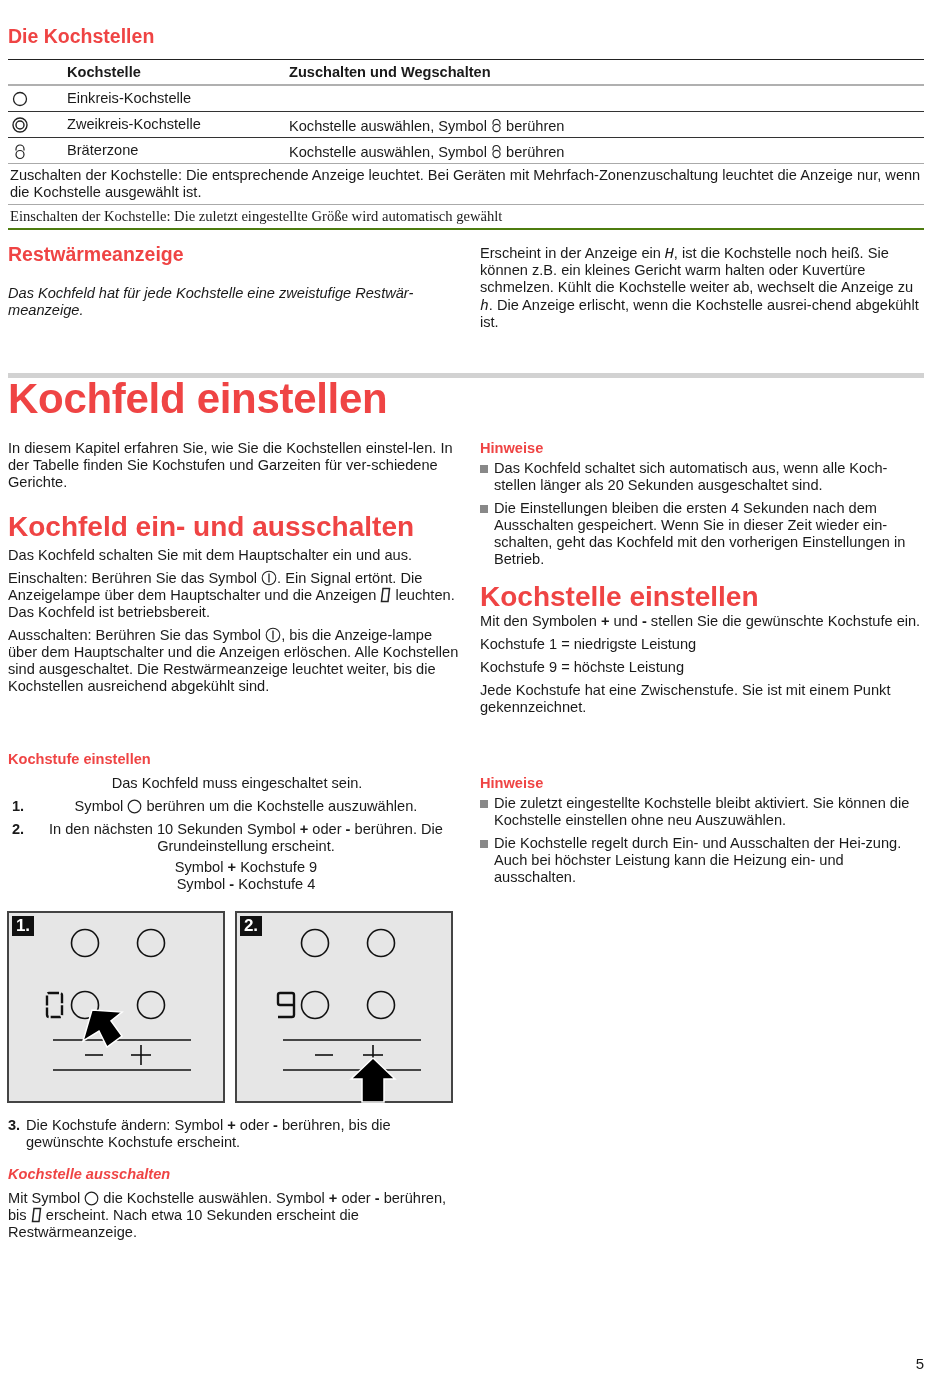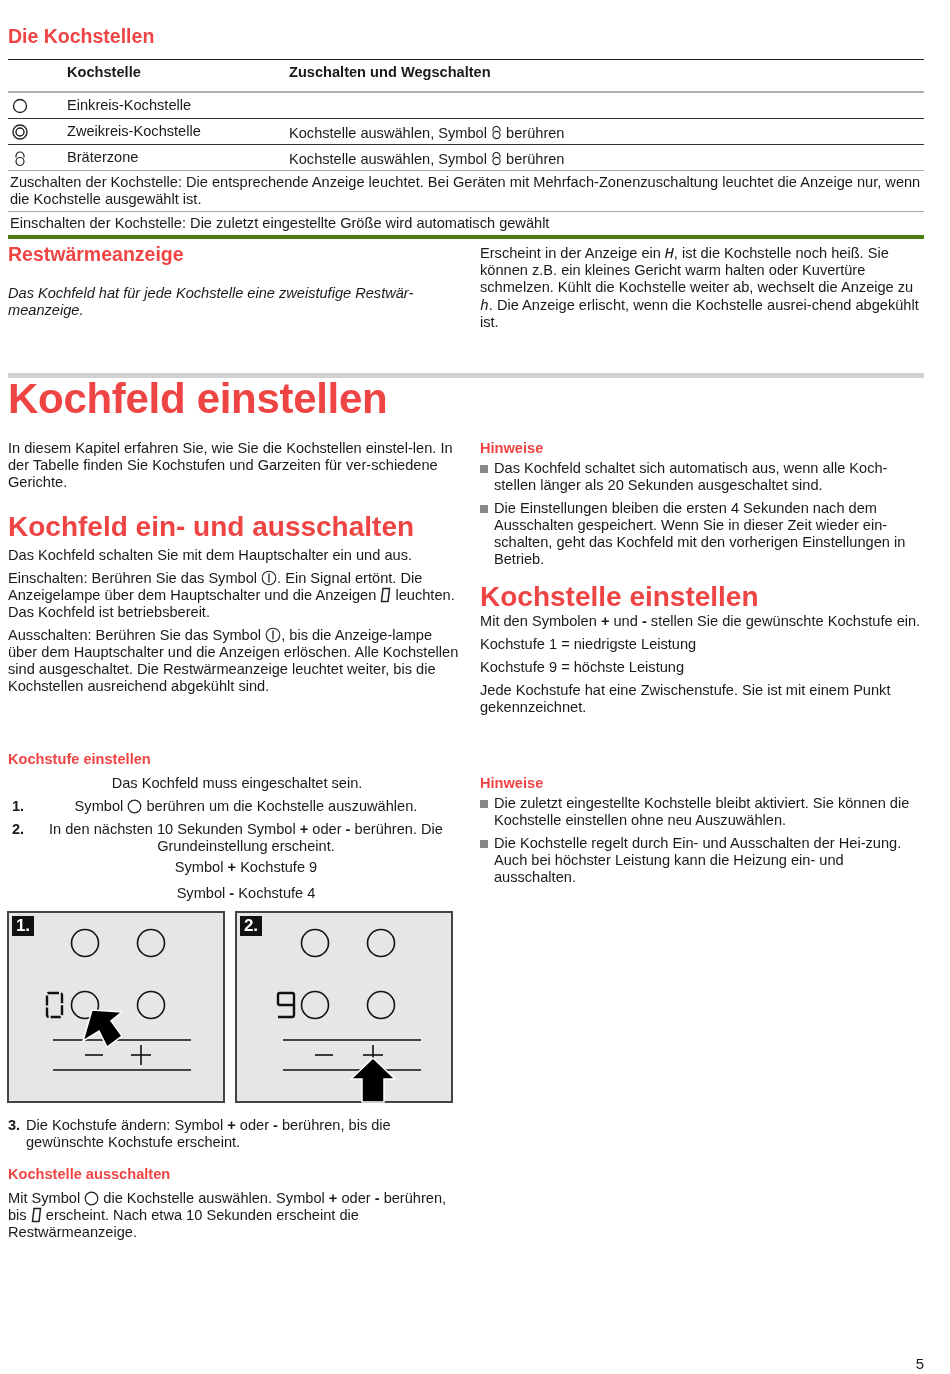--- a/index.html
+++ b/index.html
@@ -10,28 +10,28 @@
   .sec-title { font-size: 19.5px; line-height: 24px; }
   .h2 { font-size: 28px; line-height: 24px; }
   .big { font-size: 42px; line-height: 36px; letter-spacing: -0.3px; }
   .h4 { font-size: 14.6px; line-height: 17px; }
   p { margin: 0; }
   .para { margin-bottom: 6px; }
 
   
   .tbl { left: 8px; top: 59px; width: 916px; }
   .tbl-row { position: relative; height: 26px; border-bottom: 1.5px solid #333; box-sizing: border-box; }
-  .tbl-row.head { border-top: 1.5px solid #222; border-bottom: 2px solid #b0b0b0; height: 34px; }
+  .tbl-row.head { border-top: 1.5px solid #222; border-bottom: 2px solid #b0b0b0; height: 27px; }
   .tbl-row.light { border-bottom: 1.5px solid #aaa; }
   .c-icon { position: absolute; left: 3px; top: 4px; width: 18px; height: 18px; }
   .c-name { position: absolute; left: 59px; top: 4px; }
   .c-act  { position: absolute; left: 281px; top: 5px; }
   .head .c-name, .head .c-act { font-weight: bold; top: 4px; }
   .tbl-note { padding: 3px 2px 3px 2px; border-bottom: 1.5px solid #aaa; }
-  .tbl-note.last { border-bottom: 4px solid #4d7c0f; }
+  .tbl-note.last { border-bottom: 2px solid #4d7c0f; font-family: Liberation Serif, serif; }
 
   .gray-rule { left: 8px; top: 373px; width: 916px; height: 5px; background: #d2d2d2; }
 
   ul.notes { list-style: none; margin: 0; padding: 0; }
   ul.notes li { position: relative; padding-left: 14px; margin-bottom: 6px; }
   ul.notes li .bullet { position: absolute; left: 0; top: 5px; width: 8px; height: 8px; background: #888; }
 
   ol.steps { list-style: none; margin: 0; padding: 0; }
   ol.steps li { position: relative; padding-left: 18px; margin-bottom: 6px; }
   ol.steps li .num { position: absolute; left: 0; top: 0; font-weight: bold; }
@@ -173,21 +173,21 @@
       <span>In den nächsten 10 Sekunden Symbol</span>
       <span class="sym-bold">+</span>
       <span>oder</span>
       <span class="sym-bold">-</span>
       <span>berühren. Die Grundeinstellung erscheint.</span>
       <div style="margin-top:4px;">
         <span>Symbol</span>
         <span class="sym-bold">+</span>
         <span>Kochstufe 9</span>
       </div>
-      <div style="margin-top:9px;">
+      <div style="margin-top:0;">
         <span>Symbol</span>
         <span class="sym-bold">-</span>
         <span>Kochstufe 4</span>
       </div>
     </li>
   </ol>
 </div>
 
 <div class="panel" style="left:7px; top:911px;">
   <svg width="218" height="192" viewBox="0 0 218 192">
@@ -227,21 +227,21 @@
   <li>
     <span class="num">3.</span>
     <span>Die Kochstufe ändern: Symbol</span>
     <span class="sym-bold">+</span>
     <span>oder</span>
     <span class="sym-bold">-</span>
     <span>berühren, bis die gewünschte Kochstufe erscheint.</span>
   </li>
 </ol>
 
-<h4 class="abs h4" style="left:8px; top:1166px;">Kochstelle ausschalten</h4>
+<h4 class="abs h4" style="left:8px; top:1166px;font-style:italic;">Kochstelle ausschalten</h4>
 <p class="abs" style="left:8px; top:1190px; width:440px;">
   <span>Mit Symbol</span>
   <svg class="inline-icon" width="15" height="15" viewBox="0 0 15 15">
       <circle cx="7.5" cy="7.5" r="6.3" fill="none" stroke="#222" stroke-width="1.2"></circle>
     </svg>
   <span>die Kochstelle auswählen. Symbol</span>
   <span class="sym-bold">+</span>
   <span>oder</span>
   <span class="sym-bold">-</span>
   <span>berühren, bis</span>

